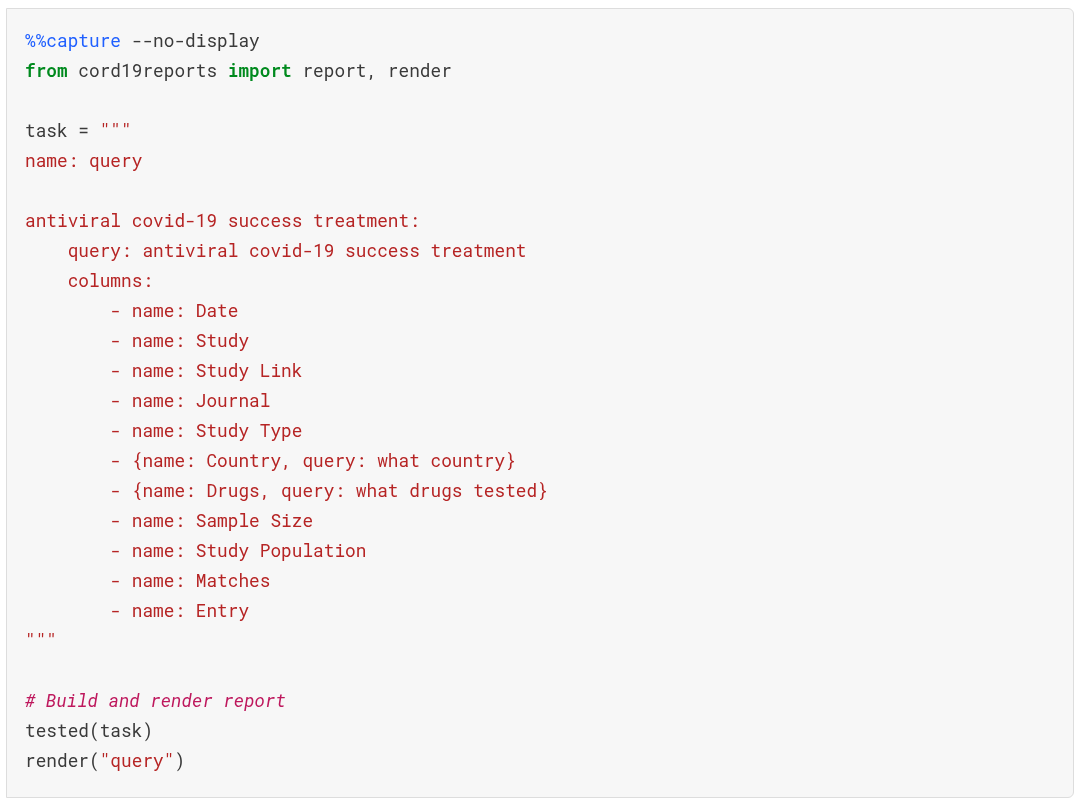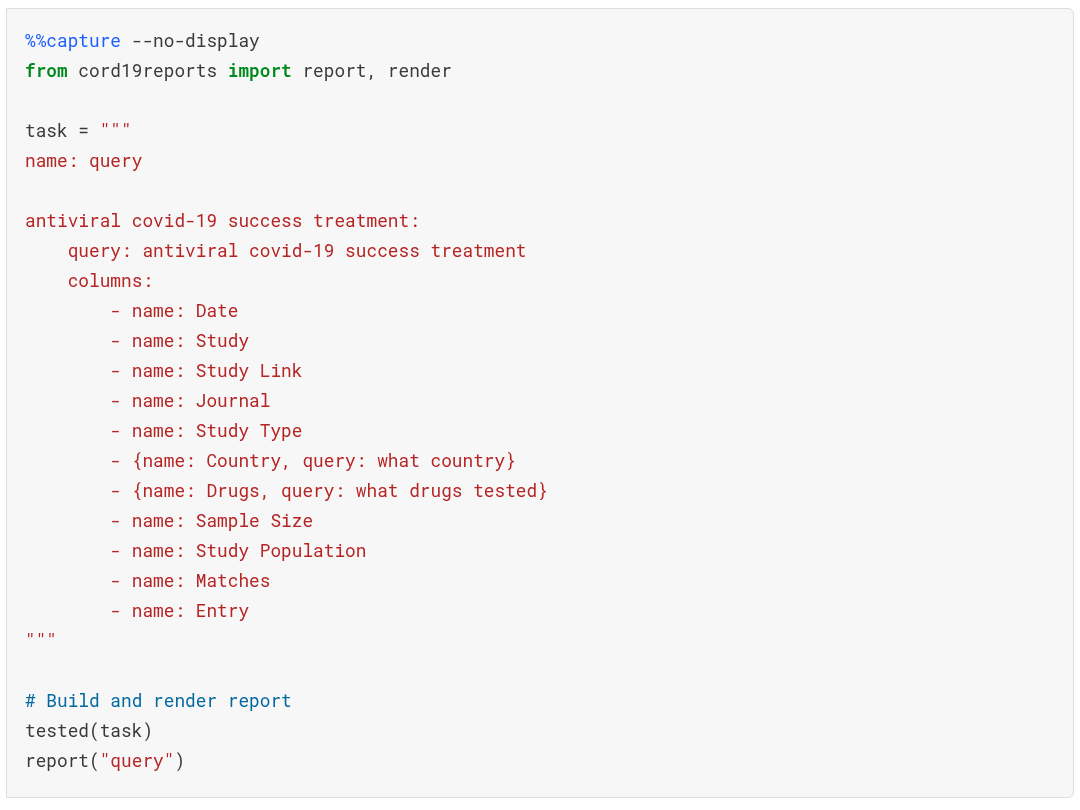--- a/index.html
+++ b/index.html
@@ -24,21 +24,21 @@
     font-family: inherit;
     font-size: 17.8px;
     line-height: 30px;
     white-space: pre;
     color: #3a3a3a;
   }
   .tok-plain    { color: #3a3a3a; }
   .tok-magic    { color: #2060ff; }
   .tok-keyword  { color: #008a1e; font-weight: 600; }
   .tok-string   { color: #b62424; }
-  .tok-comment  { color: #0369a1; }
+  .tok-comment  { color: #be185d; font-style: italic; }
 </style>
 </head>
 <body>
 
 <div class="cell">
 <pre class="code"><span class="tok-magic">%%capture</span><span class="tok-plain"> --no-display</span>
 <span class="tok-keyword">from</span><span class="tok-plain"> cord19reports </span><span class="tok-keyword">import</span><span class="tok-plain"> report, render</span>
 <span class="tok-plain"></span>
 <span class="tok-plain">task </span><span class="tok-plain">=</span><span class="tok-string"> """</span>
 <span class="tok-string">name: query
@@ -54,14 +54,14 @@
         - {name: Country, query: what country}
         - {name: Drugs, query: what drugs tested}
         - name: Sample Size
         - name: Study Population
         - name: Matches
         - name: Entry</span>
 <span class="tok-string">"""</span>
 <span class="tok-plain"></span>
 <span class="tok-comment"># Build and render report</span>
 <span class="tok-plain">tested(task)</span>
-<span class="tok-plain">report(</span><span class="tok-string">"query"</span><span class="tok-plain">)</span></pre>
+<span class="tok-plain">render(</span><span class="tok-string">"query"</span><span class="tok-plain">)</span></pre>
 </div>
 
 </body></html>

